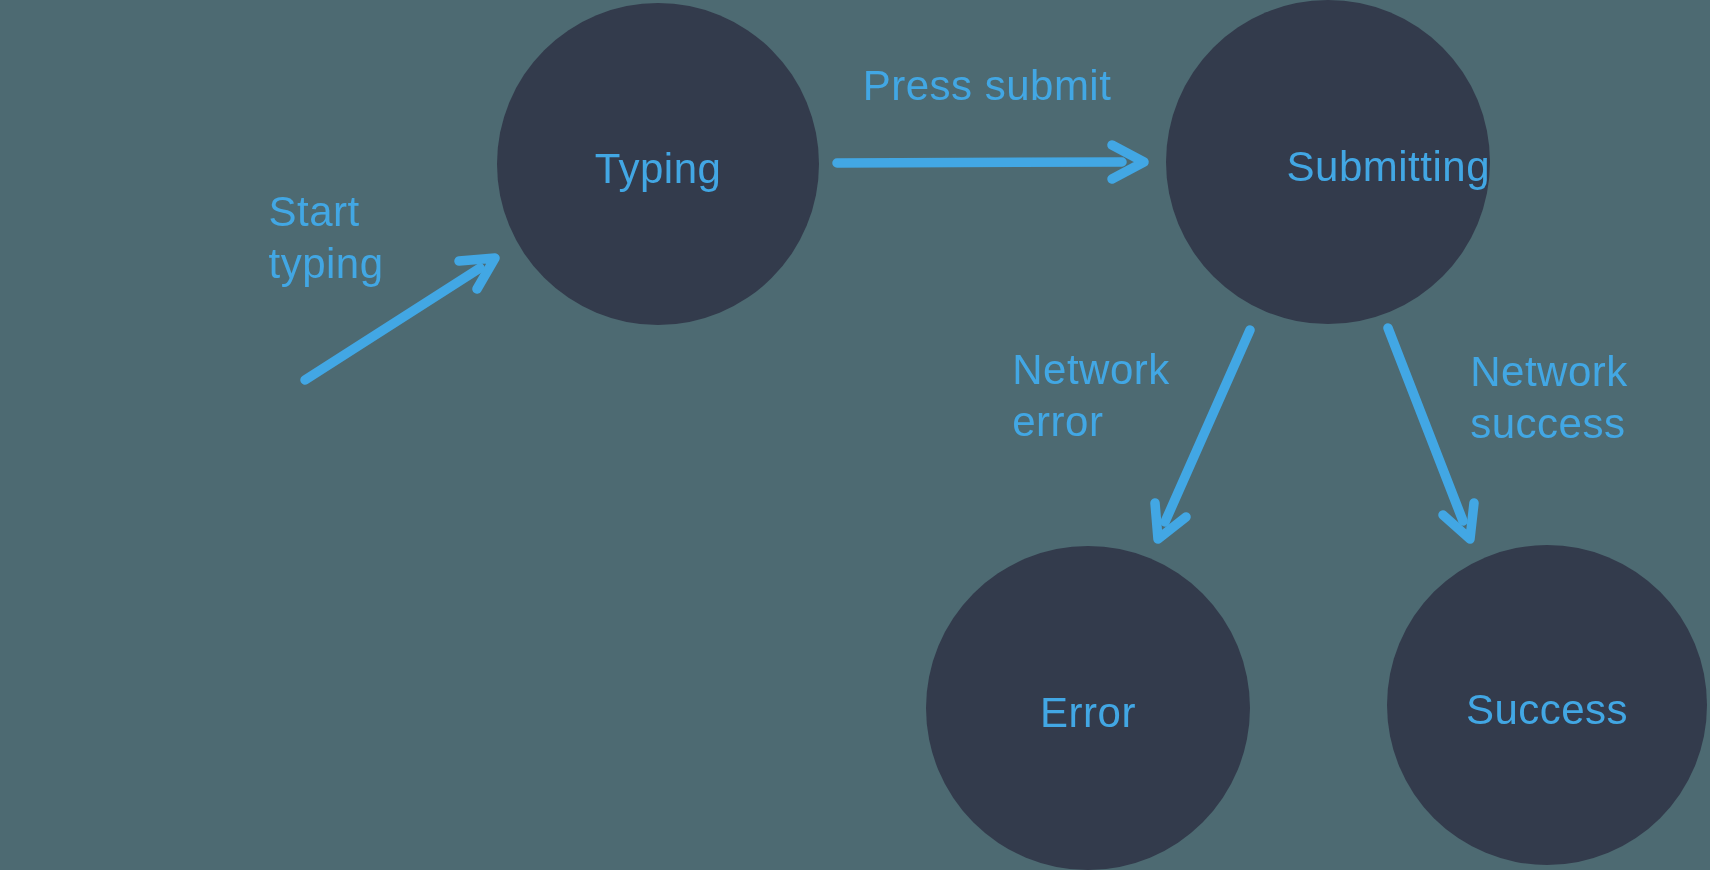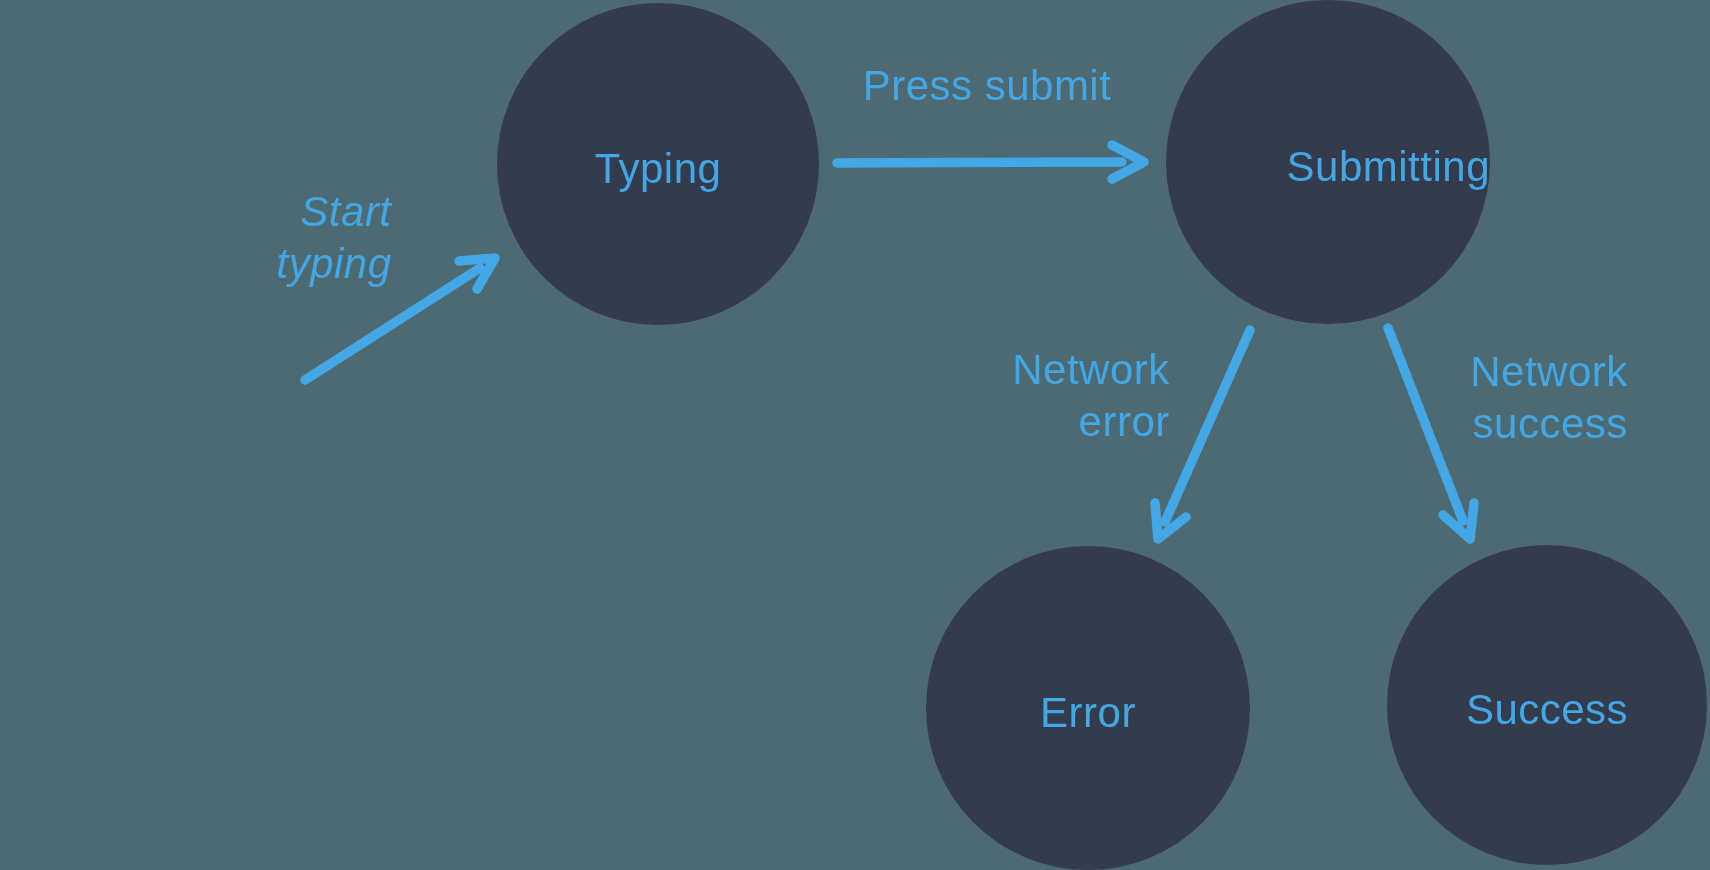--- a/index.html
+++ b/index.html
@@ -51,21 +51,21 @@
     transform: translateY(5px);
     white-space: nowrap;
   }
   .edge-label {
     position: absolute;
     transform: translate(-50%, -50%);
     color: var(--accent);
     font-size: 42px;
     line-height: 52px;
     letter-spacing: 0.5px;
-    text-align: right;
+    text-align: left;
     white-space: pre-line;
   }
 </style>
 </head>
 <body>
 
 <div class="diagram">
 
   <svg class="edges" viewBox="0 0 1710 870" xmlns="http://www.w3.org/2000/svg">
     <g>
@@ -96,21 +96,21 @@
   </div>
 
   <div class="state" style="left:926px; top:546px; width:324px; height:324px;">
     <span class="state-label">Error</span>
   </div>
 
   <div class="state" style="left:1387px; top:545px; width:320px; height:320px;">
     <span class="state-label">Success</span>
   </div>
 
-  <div class="edge-label" style="left:334px; top:238px;font-style:italic;">Start
+  <div class="edge-label" style="left:326px; top:238px;">Start
 typing</div>
 
   <div class="edge-label" style="left:987px; top:86px;">Press submit</div>
 
   <div class="edge-label" style="left:1091px; top:396px;">Network
 error</div>
 
   <div class="edge-label" style="left:1549px; top:398px;">Network
 success</div>
 

